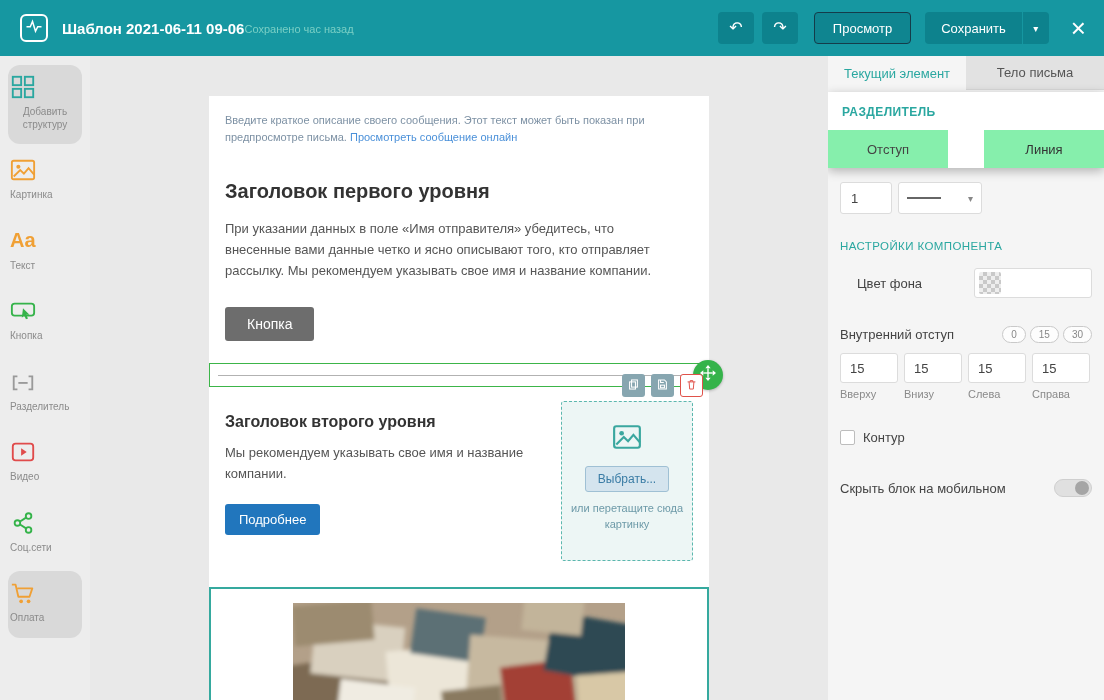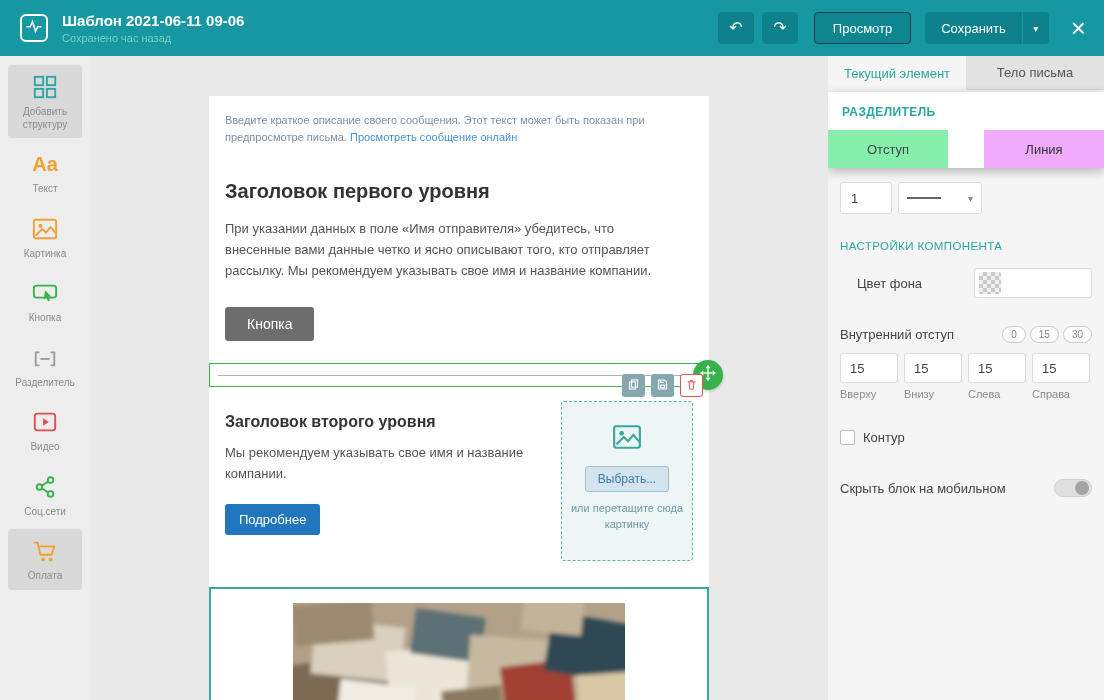--- a/index.html
+++ b/index.html
@@ -3,35 +3,35 @@
 <meta charset="utf-8">
 <style>
   * { margin:0; padding:0; box-sizing:border-box; }
   html,body { width:1104px; height:700px; overflow:hidden; }
   body { font-family:"Liberation Sans","DejaVu Sans",sans-serif; background:#e9e9e9; }
   .app { width:1104px; height:700px; display:grid; grid-template-rows:56px 644px; grid-template-columns:90px 738px 276px; }
 
   
   .topbar { grid-column:1/4; background:#1697a1; display:flex; align-items:center; padding:0 18px 0 20px; color:#fff; }
   .logo { width:28px; height:28px; border:2px solid #fff; border-radius:6px; display:flex; align-items:center; justify-content:center; margin-right:14px; flex:none; }
-  .titles { display:flex; flex-direction:column; }
+  .titles { display:flex; flex-direction:row; }
   .t-title { font-size:15px; font-weight:bold; color:#fff; }
   .t-sub { font-size:11px; color:#79cfc5; margin-top:3px; }
   .topbar-right { margin-left:auto; display:flex; align-items:center; gap:8px; }
   .tb-btn { background:#0d828d; border:none; color:#fff; border-radius:4px; height:32px; cursor:pointer; font-family:inherit; }
   .undo-redo { width:36px; font-size:16px; line-height:30px; }
   .preview { padding:0 18px; font-size:13px; background:#0f8590; border:1px solid #143c4a; }
   .save-group { display:flex; gap:1px; margin-left:6px; }
   .save-main { padding:0 16px; font-size:13px; border-radius:4px 0 0 4px; }
   .save-caret { width:26px; border-radius:0 4px 4px 0; font-size:10px; }
   .close-btn { background:none; border:none; color:#fff; font-size:26px; line-height:26px; margin-left:14px; cursor:pointer; }
 
   
   .sidebar { background:#ededed; padding:5px 0; overflow:hidden; }
-  .s-item { width:74px; margin:4px 8px; padding:8px 2px 7px; border-radius:4px; display:flex; flex-direction:column; align-items:center; cursor:pointer; }
+  .s-item { width:74px; margin:4px 8px; padding:8px 2px 13px; border-radius:12px; display:flex; flex-direction:column; align-items:flex-start; cursor:pointer; }
   .s-item.active { background:#d9d9d9; }
   .s-icon { height:28px; display:flex; align-items:center; justify-content:center; }
   .s-label { font-size:10px; color:#8b8b8b; margin-top:5px; text-align:center; line-height:1.25; }
   .aa { font-size:20px; font-weight:bold; color:#f0a035; }
 
   
   .canvas { background:#e9e9e9; position:relative; overflow:hidden; }
   .email { width:500px; margin:40px auto 0; background:#fff; position:relative; padding-bottom:40px; }
   .preheader { padding:16px 25px 0 16px; font-size:11px; color:#7d91a4; line-height:1.55; }
   .preheader a { color:#4a90d9; text-decoration:none; }
@@ -59,21 +59,21 @@
   
   .panel { background:#f5f5f5; display:flex; flex-direction:column; overflow:hidden; }
   .panel-tabs { display:flex; height:34px; flex:none; }
   .p-tab { flex:1; display:flex; align-items:center; justify-content:center; font-size:13px; color:#555; background:#e2e2e2; border-bottom:1px solid #d8d8d8; cursor:pointer; }
   .p-tab.active { background:#f5f5f5; color:#2aa7a0; border-bottom:none; }
   .spotlight { background:#fff; box-shadow:0 3px 10px rgba(0,0,0,.28); margin-top:2px; position:relative; z-index:2; }
   .card-title { padding:13px 14px 11px; font-size:12px; font-weight:bold; letter-spacing:.4px; color:#2aa7a0; }
   .seg-tabs { display:flex; height:38px; }
   .seg { flex:1; display:flex; align-items:center; justify-content:center; font-size:13px; cursor:pointer; }
   .seg.active { background:#86efac; color:#444; }
-  .seg.inactive { background:#f0abfc; color:#333;margin-left:36px; }
+  .seg.inactive { background:#86efac; color:#333;margin-left:36px; }
   .panel-body { padding:14px 12px 0; }
   .controls-row { display:flex; gap:6px; align-items:center; }
   .input { height:32px; border:1px solid #dcdcdc; border-radius:3px; background:#fff; font-size:13px; color:#444; font-family:inherit; }
   .thick-input { width:52px; padding:0 10px; }
   .line-select { width:84px; height:32px; border:1px solid #dcdcdc; border-radius:3px; background:#fff; display:flex; align-items:center; justify-content:space-between; padding:0 8px; cursor:pointer; }
   .line-glyph { width:34px; border-top:2px solid #666; }
   .caret { font-size:10px; color:#888; }
   .color-field { flex:1; height:32px; border:1px solid #dcdcdc; border-radius:3px; background:#fff; display:flex; align-items:center; padding:0 7px; cursor:pointer; }
   .checker { background-color:#eee; background-image:linear-gradient(45deg,#c9c9c9 25%,transparent 25%,transparent 75%,#c9c9c9 75%),linear-gradient(45deg,#c9c9c9 25%,transparent 25%,transparent 75%,#c9c9c9 75%); background-size:8px 8px; background-position:0 0,4px 4px; }
   .swatch-sm { width:20px; height:20px; border-radius:2px; flex:none; }
@@ -136,33 +136,33 @@
               <rect x="16" y="3" width="9" height="9"></rect>
               <rect x="3" y="16" width="9" height="9"></rect>
               <rect x="16" y="16" width="9" height="9"></rect>
             </g>
           </svg>
       </span>
       <span class="s-label">Добавить структуру</span>
     </div>
 
     <div class="s-item">
-      <span class="s-icon aa">Aa</span>
-      <span class="s-label">Текст</span>
-    </div>
-
-    <div class="s-item">
       <span class="s-icon">
         <svg width="26" height="26" viewBox="0 0 28 28">
             <rect x="2" y="4" width="24" height="20" rx="2" fill="none" stroke="#f0a035" stroke-width="2"></rect>
             <circle cx="9" cy="10.5" r="2.2" fill="#f0a035"></circle>
             <path d="M4 21 l7 -7 4 4 5 -6 6 7" fill="none" stroke="#f0a035" stroke-width="2"></path>
           </svg>
       </span>
       <span class="s-label">Картинка</span>
+    </div>
+
+    <div class="s-item">
+      <span class="s-icon aa">Aa</span>
+      <span class="s-label">Текст</span>
     </div>
 
     <div class="s-item">
       <span class="s-icon">
         <svg width="26" height="26" viewBox="0 0 28 28">
             <rect x="2" y="6" width="24" height="13" rx="3" fill="none" stroke="#35b34a" stroke-width="2"></rect>
             <path d="M14 11 l7 7 h-3.6 l2 4 -2.2 1 -1.9 -4.2 -2.6 2.6 z" fill="#35b34a"></path>
           </svg>
       </span>
       <span class="s-label">Кнопка</span>

